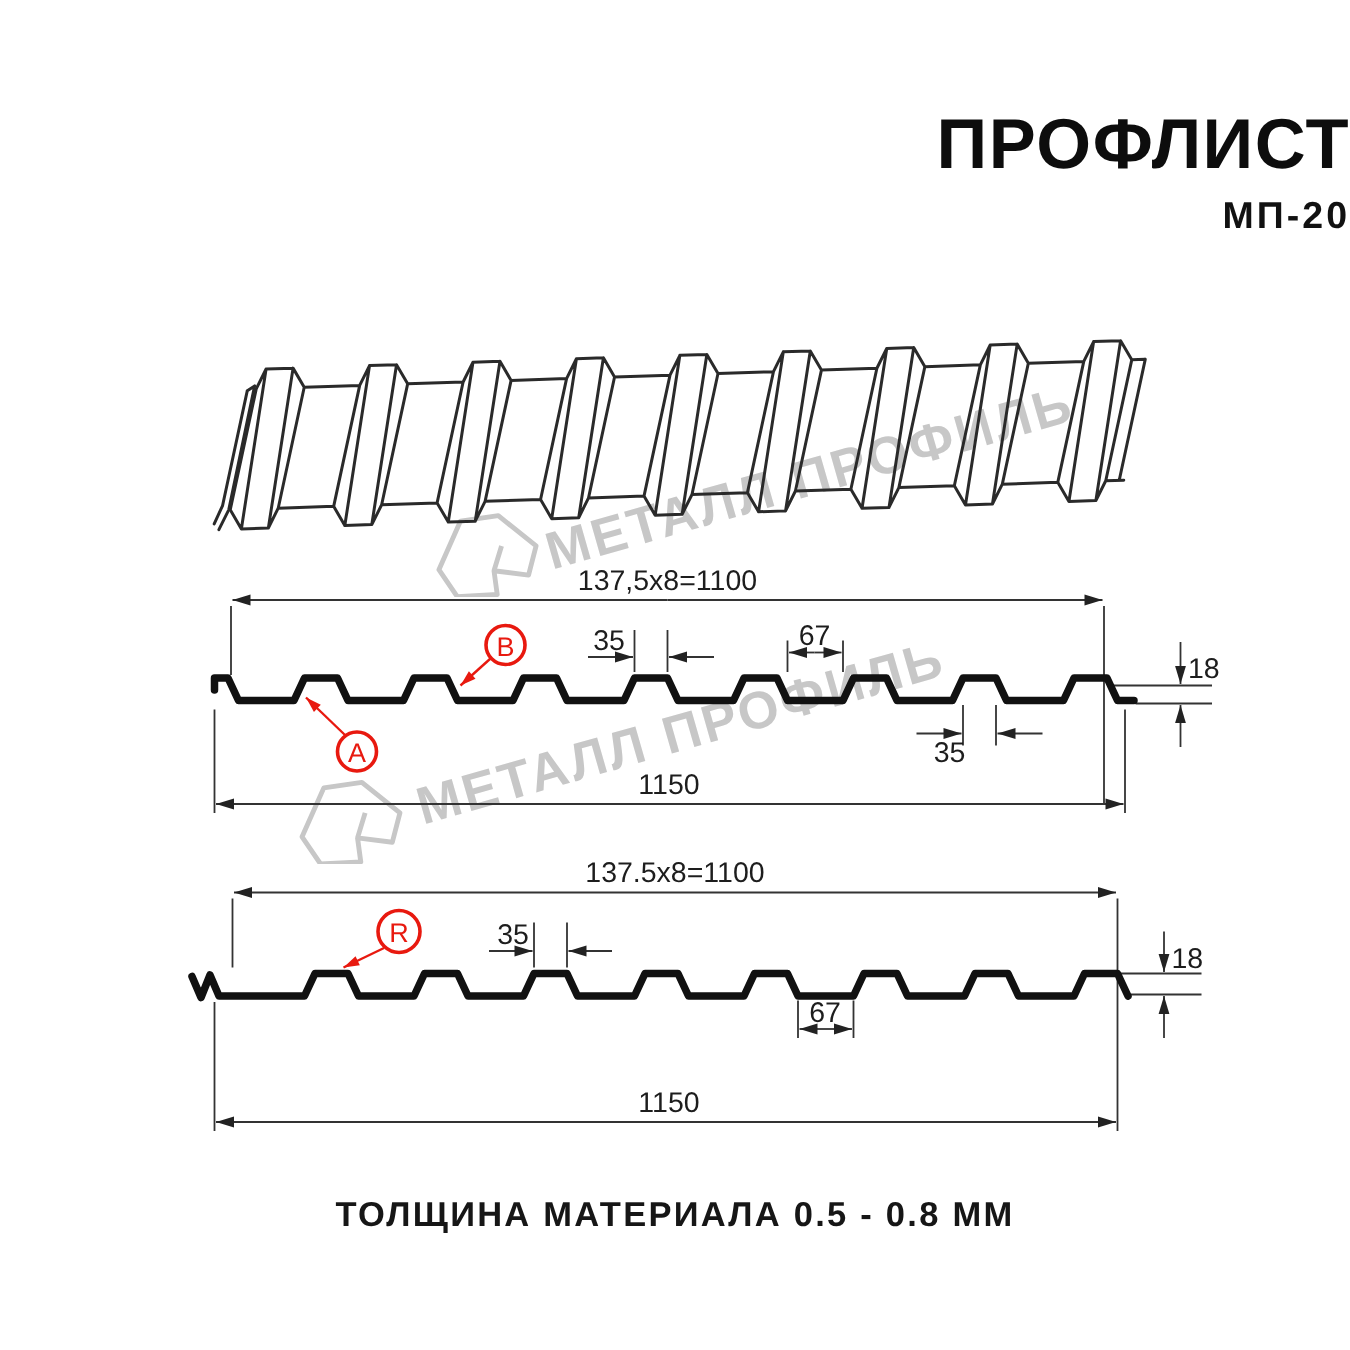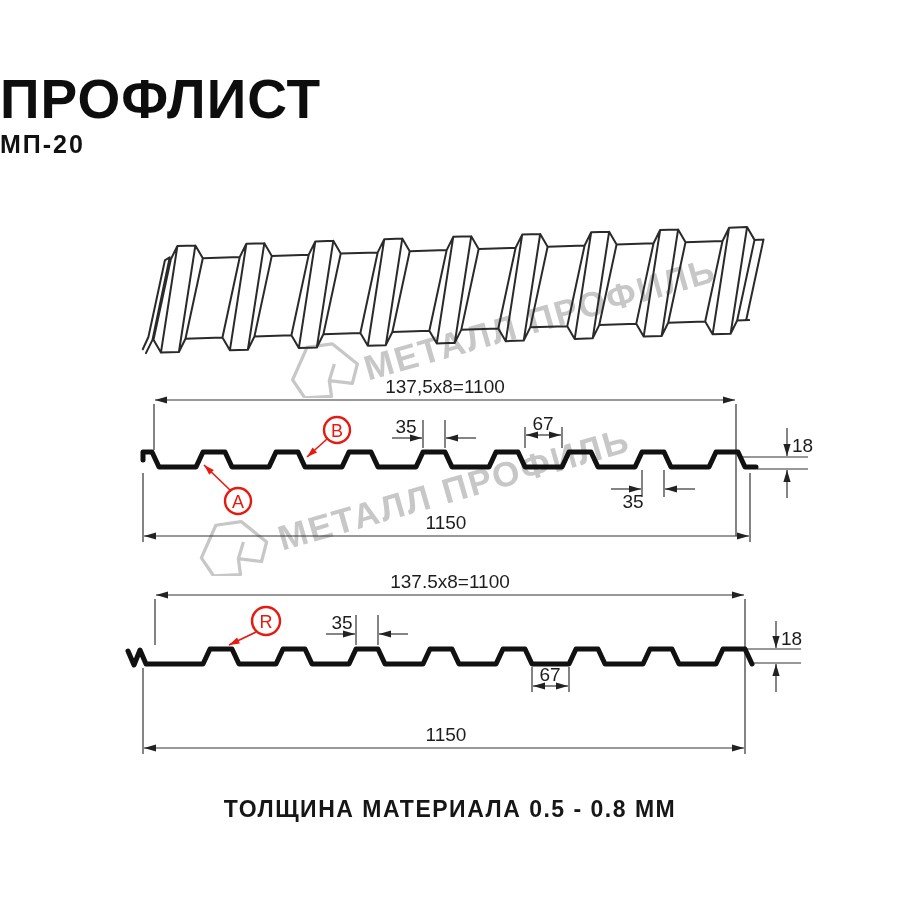--- a/index.html
+++ b/index.html
@@ -1,25 +1,25 @@
 <!DOCTYPE html>
 <html><head>
 <meta charset="utf-8">
 <style>
   html,body{margin:0;padding:0;background:#ffffff;}
   .stage{
     position:relative;width:900px;height:900px;background:#ffffff;overflow:hidden;
     font-family:"Liberation Sans",sans-serif;
   }
   .title{
-    position:absolute;left:0;top:72px;width:100%;text-align:left;
-    font-size:55px;font-weight:800;letter-spacing:1px;color:#0d0d0d;line-height:1;
+    position:absolute;left:0;top:72px;width:100%;text-align:right;
+    font-size:47px;font-weight:800;letter-spacing:1px;color:#0d0d0d;line-height:1;
   }
   .subtitle{
-    position:absolute;left:0;top:132px;width:100%;text-align:left;
+    position:absolute;left:0;top:132px;width:100%;text-align:right;
     font-size:25px;font-weight:600;letter-spacing:2px;color:#111;line-height:1;
   }
   .footer{
     position:absolute;left:0;top:798px;width:100%;text-align:center;
     font-size:23px;font-weight:600;letter-spacing:1.5px;color:#161616;line-height:1;
   }
   .wm-text{
     position:absolute;white-space:nowrap;
     font-size:35px;font-weight:700;letter-spacing:2px;color:#c7c7c7;
     transform:rotate(-16deg);transform-origin:left top;line-height:1;

